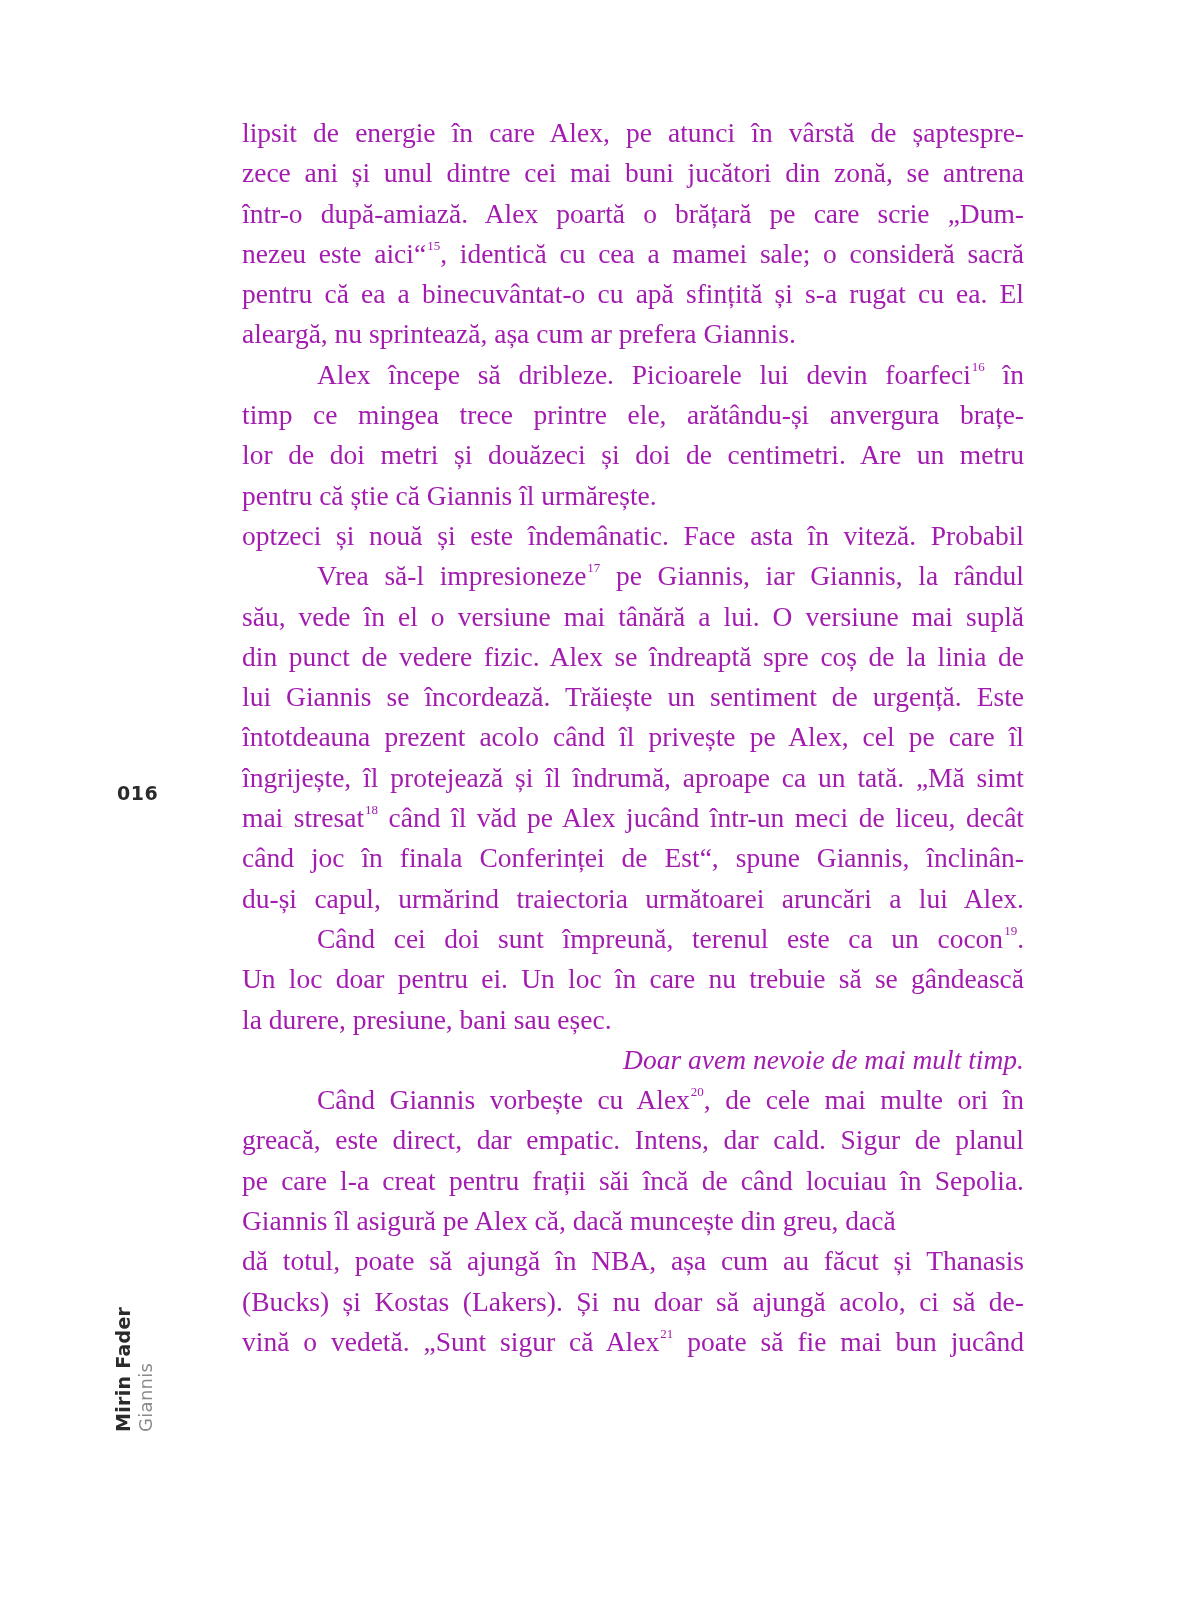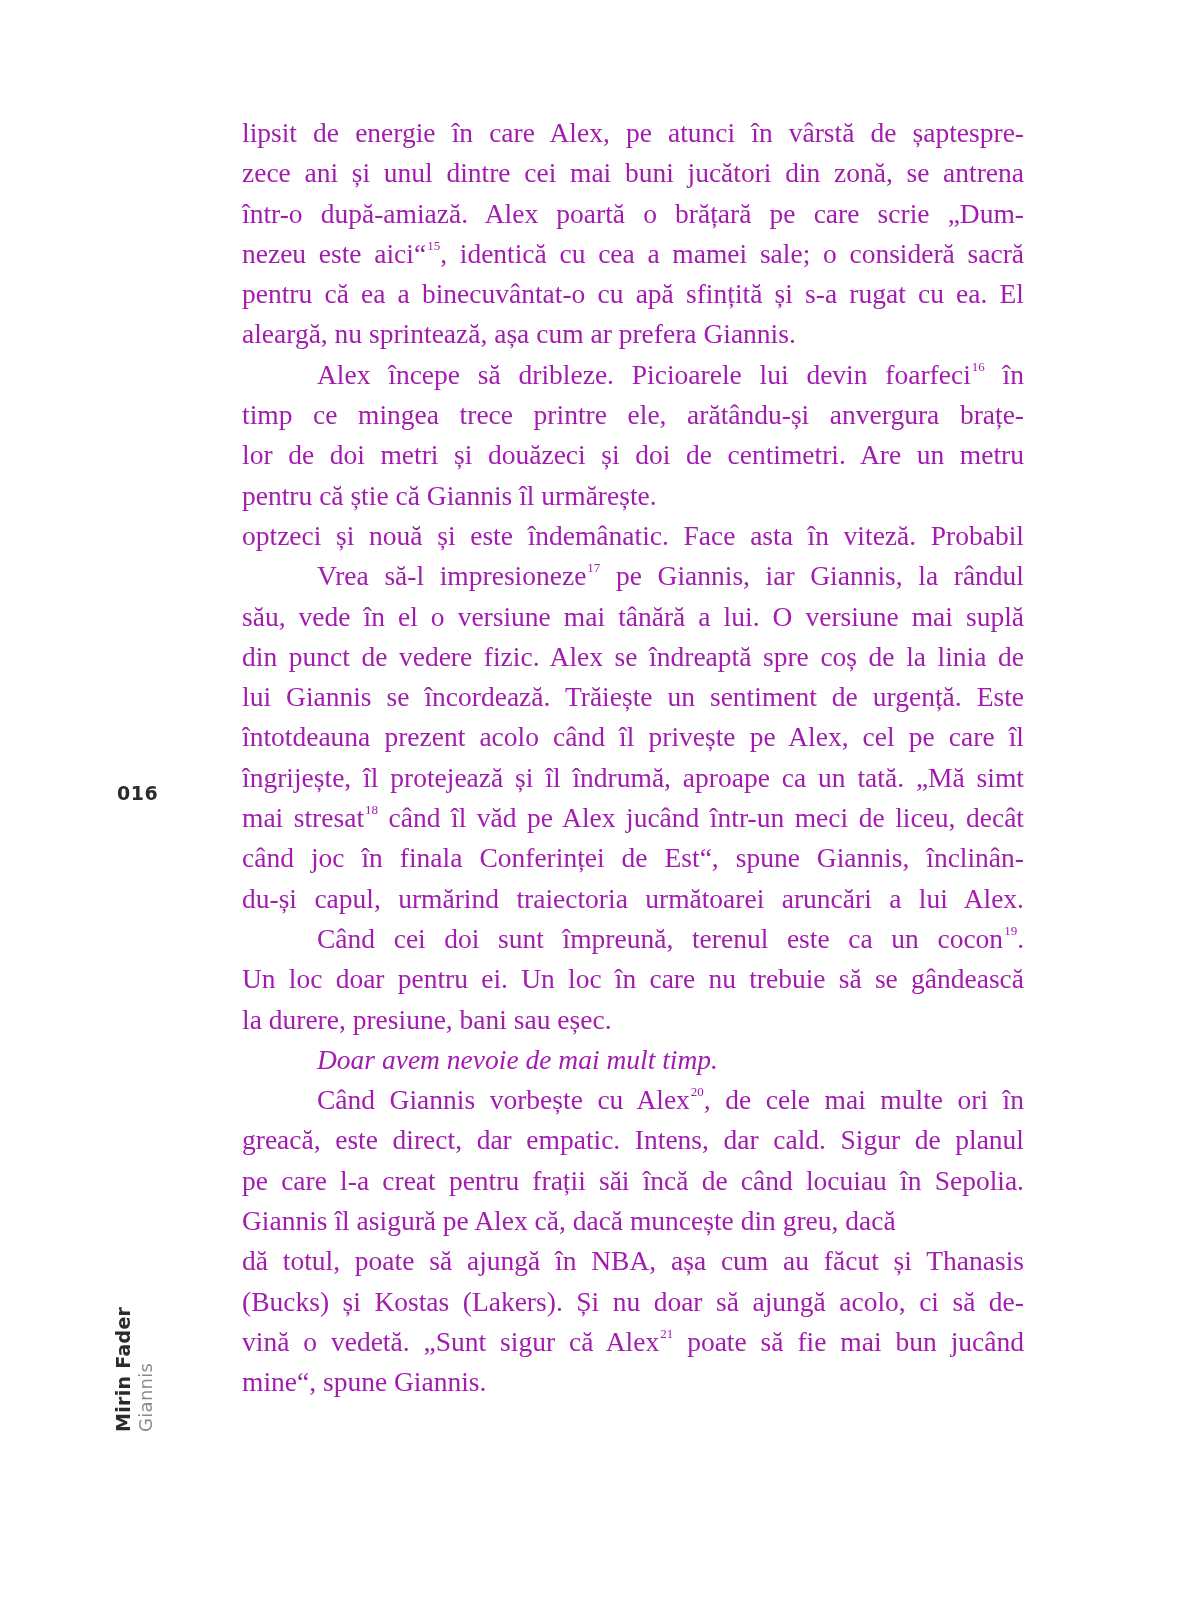--- a/index.html
+++ b/index.html
@@ -37,21 +37,21 @@
   }
   .line.indent {
     padding-left: 75px;
   }
   .line.justify {
     text-align: justify;
     text-align-last: justify;
     white-space: normal;
     overflow: hidden;
   }
-  .it { font-style: italic; }
+  .it { font-style: italic; text-align: right; }
   sup.fn {
     font-size: 13px;
     line-height: 0;
     vertical-align: 0;
     position: relative;
     top: -13px;
     margin-left: 1px;
   }
   .page-number {
     position: absolute;
@@ -126,21 +126,20 @@
 
     <span class="line indent it">Doar avem nevoie de mai mult timp.</span>
 
     <span class="line indent justify"><span>Când Giannis vorbește cu Alex</span><sup class="fn">20</sup><span>, de cele mai multe ori în</span></span>
     <span class="line justify">greacă, este direct, dar empatic. Intens, dar cald. Sigur de planul</span>
     <span class="line justify">pe care l-a creat pentru frații săi încă de când locuiau în Sepolia.</span>
     <span class="line">Giannis îl asigură pe Alex că, dacă muncește din greu, dacă</span>
     <span class="line justify">dă totul, poate să ajungă în NBA, așa cum au făcut și Thanasis</span>
     <span class="line justify">(Bucks) și Kostas (Lakers). Și nu doar să ajungă acolo, ci să de-</span>
     <span class="line justify"><span>vină o vedetă. „Sunt sigur că Alex</span><sup class="fn">21</sup><span> poate să fie mai bun jucând</span></span>
-    <span class="line">mine“, spune Giannis.</span>
   </div>
 
   <div class="page-number">016</div>
 
   <div class="running-head">
     <span class="author">Mirin Fader</span>
     <span class="title">Giannis</span>
   </div>
 
 </div>

